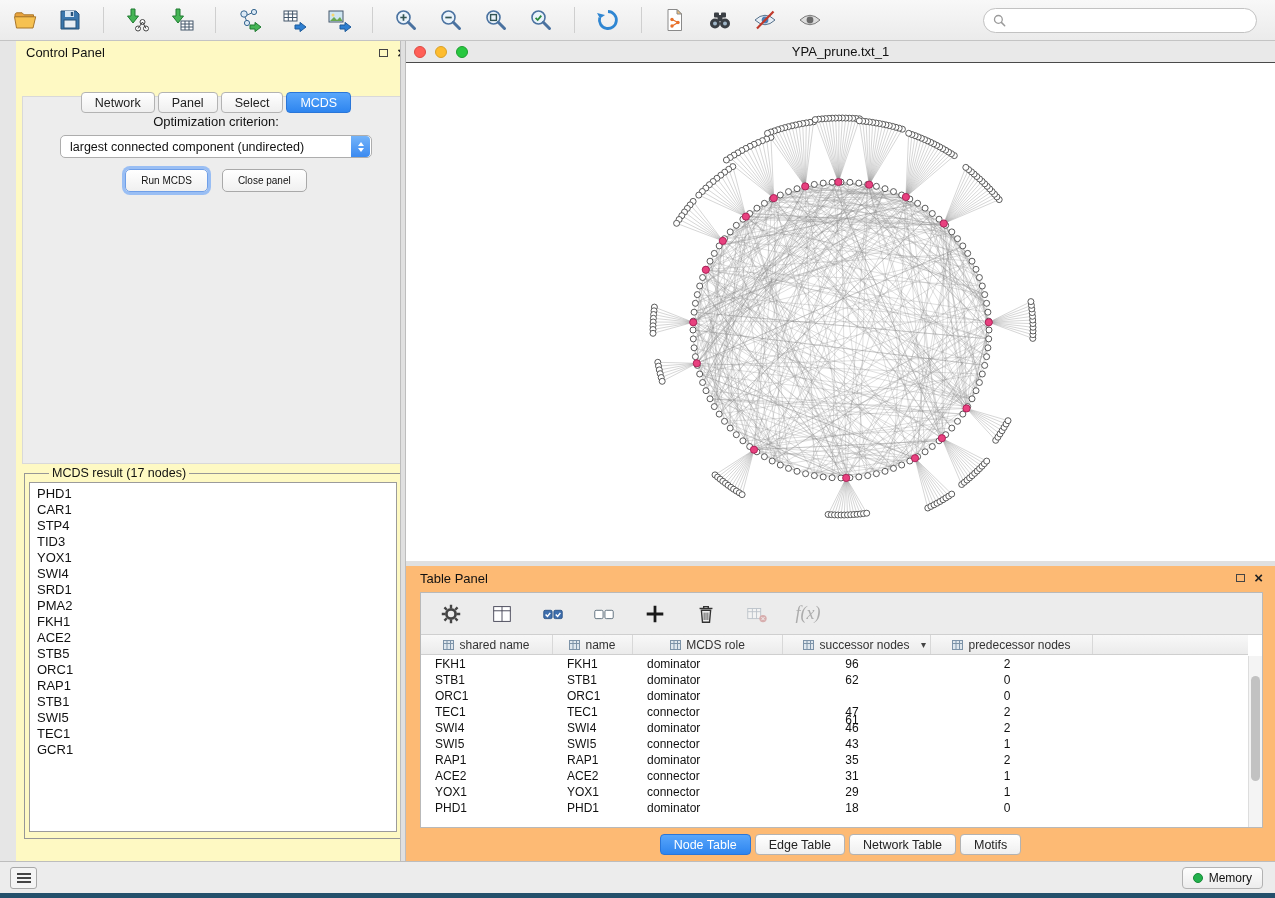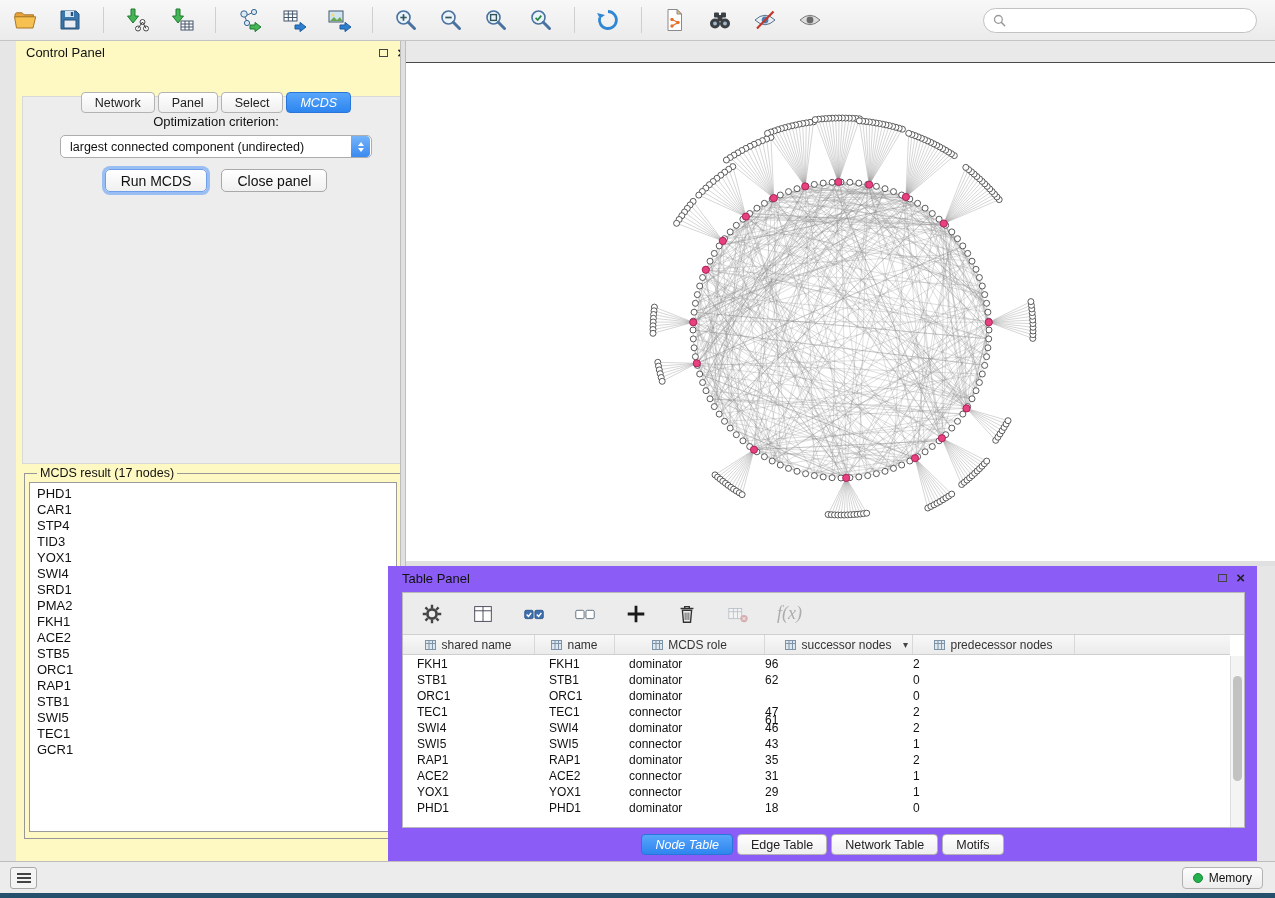--- a/index.html
+++ b/index.html
@@ -23,62 +23,62 @@
 
   
   .control-panel { position:absolute; left:16px; top:41px; width:400px; height:820px; background:#fef9c3; }
   .panel-header { display:flex; justify-content:space-between; align-items:center; padding:4px 10px 0 10px; font-size:13px; color:#111; }
   .win-btns { display:flex; align-items:center; gap:9px; }
   .float-btn { width:9px; height:8px; border:1.5px solid #444; display:inline-block; }
   .close-btn { font-size:15px; font-weight:bold; color:#222; line-height:10px; }
   .cp-inner { position:absolute; top:55px; left:6px; right:10px; height:368px; background:#ededed; border:1px solid #d9d9d9; }
   .cp-tabs { position:absolute; top:31px; left:0; right:0; display:flex; justify-content:center; gap:3px;margin-top:20px; }
   .tab-btn { height:21px; padding:0 13px; font-size:12.5px; border:1px solid #b3b3b3; border-radius:4px; background:linear-gradient(#ffffff,#efefef); display:flex; align-items:center; color:#222; }
-  .tab-btn.selected { background:linear-gradient(#58a6fb,#2e85ef); border-color:#2a76d8; color:#fff;font-style:italic; }
+  .tab-btn.selected { background:linear-gradient(#58a6fb,#2e85ef); border-color:#2a76d8; color:#fff; }
   .opt-label { position:absolute; top:73px; width:100%; text-align:center; font-size:13px; color:#111; }
   .dropdown { position:absolute; top:94px; left:44px; width:312px; height:23px; background:#fff; border:1px solid #adadad; border-radius:5px; display:flex; align-items:center; }
   .dd-text { flex:1; font-size:12.5px; padding-left:9px; color:#111; white-space:nowrap; overflow:hidden; }
   .dd-btn { width:19px; height:21px; margin-right:1px; border-radius:0 4px 4px 0; background:linear-gradient(#74b4fa,#3b8af0); display:flex; flex-direction:column; align-items:center; justify-content:center; gap:2px; }
   .dd-btn i { display:block; width:0; height:0; border-left:3.5px solid transparent; border-right:3.5px solid transparent; }
   .dd-btn .up { border-bottom:4px solid #fff; }
   .dd-btn .down { border-top:4px solid #fff; }
   .cp-buttons { position:absolute; top:128px; width:100%; display:flex; justify-content:center; gap:14px; }
-  .btn { height:23px; padding:0 15px; font-size:14px; font-family:"Liberation Sans",sans-serif; border:1px solid #a9a9a9; border-radius:5px; background:linear-gradient(#ffffff,#f0f0f0); color:#111; }
+  .btn { height:23px; padding:0 15px; font-size:10px; font-family:"Liberation Sans",sans-serif; border:1px solid #a9a9a9; border-radius:5px; background:linear-gradient(#ffffff,#f0f0f0); color:#111; }
   .btn.focus { box-shadow:0 0 0 3px rgba(84,152,250,.55); border-color:#6f9fe8; }
   .mcds-result { position:absolute; top:425px; left:8px; right:14px; height:373px; border:1px solid #979797; padding:2px 4px 6px 4px; }
-  .mcds-result legend { font-size:12.5px; padding:0 3px; margin-left:8px; color:#111; }
+  .mcds-result legend { font-size:12.5px; padding:0 3px; margin-left:20px; color:#111; }
   .mcds-list { width:100%; height:100%; background:#fff; border:1px solid #9b9b9b; font-size:13px; line-height:16px; padding:3px 7px; overflow:hidden; color:#111; }
 
   
   .network-frame { position:absolute; left:406px; top:41px; width:869px; height:520px; background:#e9e9e9; }
   .nf-titlebar { position:relative; height:21px; background:#e9e9e9; }
   .tl { position:absolute; top:5px; width:12px; height:12px; border-radius:50%; }
   .tl.red { left:8px; background:#ff5f57; border:1px solid #dd4a42; }
   .tl.yellow { left:29px; background:#febc2e; border:1px solid #d8a128; }
   .tl.green { left:50px; background:#28c840; border:1px solid #1e9e31; }
   .nf-title { position:absolute; left:0; right:0; top:3px; text-align:center; font-size:13px; color:#111; }
   .nf-canvas { position:absolute; top:21px; left:0; right:0; bottom:0; background:#fff; border-top:1px solid #4a4a4a; overflow:hidden; }
 
   
-  .table-panel { position:absolute; left:388px; top:566px; width:869px; height:295px; background:#8b5cf6; }
+  .table-panel { position:absolute; left:406px; top:566px; width:869px; height:295px; background:#fdba74; }
   .tp-header { position:absolute; top:2px; left:14px; right:12px; height:20px; display:flex; justify-content:space-between; align-items:center; font-size:13px; color:#111; }
   .tp-body { position:absolute; top:26px; left:14px; right:12px; height:236px; border:1px solid #b9b9b9; background:#fff; overflow:hidden; }
   .tp-toolbar { height:42px; background:#ececec; border-bottom:1px solid #cfcfcf; display:flex; align-items:center; gap:25px; padding:0 17px; }
-  .tp-btn { width:26px; height:26px; display:flex; align-items:center; justify-content:flex-start; }
+  .tp-btn { width:26px; height:26px; display:flex; align-items:center; justify-content:center; }
   .tp-btn svg { width:24px; height:24px; }
   .tp-btn.disabled { opacity:.9; }
   .fx-label { font-family:"Liberation Serif",serif; font-style:italic; font-size:18px; color:#a6a6a6; }
   .tbl-head { display:flex; height:20px; width:calc(100% - 14px); background:linear-gradient(#f8f8f8,#ebebeb); border-bottom:1px solid #cfcfcf; font-size:12px; color:#333; }
   .th { position:relative; display:flex; align-items:center; justify-content:center; gap:5px; border-right:1px solid #d8d8d8; overflow:hidden; white-space:nowrap; }
   .th.fill { flex:1; border-right:none; }
   .sort-arrow { position:absolute; right:4px; font-size:10px; color:#444; }
   .tbl-rows { position:absolute; top:63px; left:0; right:14px; bottom:0; overflow:hidden; font-size:12px; color:#111; }
   .trow { display:flex; height:16px; align-items:center; }
   .tcell { overflow:hidden; white-space:nowrap; padding-left:14px; }
-  .tcell.num { text-align:left; padding-left:0; padding-right:10px; }
+  .tcell.num { text-align:center; padding-left:0; padding-right:10px; }
   .tbl-scroll { position:absolute; top:63px; right:0; width:14px; bottom:0; background:#f4f4f4; border-left:1px solid #ddd; }
   .tbl-thumb { position:absolute; top:20px; left:2px; width:9px; height:105px; background:#c2c2c2; border-radius:5px; }
   .tp-tabs { position:absolute; bottom:6px; left:0; right:0; display:flex; justify-content:center; gap:4px; }
 
   
   .status-bar { position:absolute; left:0; right:0; top:861px; height:32px; background:#ececec; border-top:1px solid #bdbdbd; }
   .sb-left { position:absolute; left:10px; top:5px; width:27px; height:22px; border:1px solid #a8a8a8; border-radius:3px; background:#f4f4f4; display:flex; flex-direction:column; justify-content:center; align-items:center; gap:2px; }
   .sb-left i { display:block; width:14px; height:2px; background:#444; }
   .memory-btn { position:absolute; right:12px; top:5px; height:22px; border:1px solid #b2b2b2; border-radius:4px; background:linear-gradient(#fdfdfd,#ececec); display:flex; align-items:center; gap:6px; padding:0 10px; font-size:12px; color:#111; }
   .mem-dot { width:10px; height:10px; border-radius:50%; background:#23b14d; border:1px solid #188a38; }
@@ -282,20 +282,26 @@
           <div>SWI5</div>
           <div>TEC1</div>
           <div>GCR1</div>
         </div>
     </fieldset>
   </div>
 
   <div class="v-split"></div>
 
   <div class="network-frame">
+    <div class="nf-titlebar">
+      <span class="tl red"></span>
+      <span class="tl yellow"></span>
+      <span class="tl green"></span>
+      <span class="nf-title">YPA_prune.txt_1</span>
+    </div>
     <div class="nf-canvas">
       <svg id="net-svg" width="868" height="498">
           <path d="M288.1 249.2L582.7 275.9M288.1 249.2L443.9 414.7M391.0 125.7L426.1 119.3M479.0 408.3L581.9 284.8M291.3 302.4L580.6 293.7M426.1 414.7L487.5 405.4M343.7 383.5L551.5 358.3M495.7 132.0L580.6 240.3M461.7 412.6L366.2 136.0M313.2 182.9L511.6 140.3M291.3 231.6L374.3 402.0M582.7 275.9L417.2 120.1M519.1 145.2L417.2 120.1M470.4 123.3L582.7 275.9M343.7 150.5L580.6 293.7M461.7 121.4L539.7 371.7M556.8 351.1L533.1 156.2M551.5 358.3L304.0 335.8M582.7 275.9L580.6 293.7M343.7 383.5L391.0 408.3M539.7 162.3L582.7 258.1M318.5 358.3L443.9 414.7M300.0 327.7L556.8 351.1M578.7 231.6L545.8 168.9M358.4 393.7L417.2 120.1M304.0 335.8L487.5 405.4M561.7 343.6L391.0 125.7M539.7 162.3L336.9 156.2M479.0 408.3L343.7 383.5M324.2 365.1L503.8 136.0M526.3 150.5L313.2 351.1M526.3 383.5L313.2 182.9M350.9 145.2L293.7 223.0M487.5 405.4L304.0 198.2M526.3 150.5L487.5 128.6M576.3 311.0L313.2 351.1M330.3 162.3L443.9 414.7M391.0 408.3L461.7 412.6M358.4 393.7L304.0 198.2M479.0 125.7L358.4 393.7M289.4 240.3L470.4 410.7M374.3 402.0L296.6 214.5M576.3 223.0L503.8 136.0M576.3 223.0L336.9 156.2M350.9 388.8L581.9 249.2M581.9 249.2L511.6 140.3M382.5 128.6L533.1 156.2M578.7 302.4L287.0 267.0M582.7 258.1L291.3 231.6M526.3 383.5L287.3 258.1M511.6 140.3L288.1 249.2M358.4 140.3L443.9 119.3M287.0 267.0L358.4 140.3M539.7 371.7L288.1 249.2M576.3 311.0L452.8 413.9M580.6 240.3L308.3 343.6M545.8 365.1L336.9 377.8M391.0 408.3L350.9 388.8M296.6 214.5L561.7 343.6M293.7 223.0L443.9 119.3M479.0 125.7L366.2 398.0M519.1 145.2L287.3 275.9M551.5 175.7L358.4 140.3M296.6 319.5L399.6 123.3M382.5 128.6L561.7 343.6M313.2 182.9L308.3 343.6M470.4 410.7L570.0 206.3M503.8 136.0L366.2 398.0M561.7 190.4L300.0 206.3M291.3 302.4L566.0 335.8M582.7 275.9L288.1 249.2M289.4 240.3L487.5 128.6M551.5 358.3L288.1 284.8M503.8 136.0L318.5 175.7M526.3 150.5L374.3 132.0M580.6 240.3L435.0 119.0M556.8 182.9L487.5 128.6M545.8 168.9L581.9 284.8M313.2 182.9L511.6 140.3M580.6 240.3L452.8 120.1M461.7 121.4L452.8 413.9M578.7 302.4L566.0 335.8M391.0 408.3L350.9 388.8M391.0 408.3L289.4 293.7M308.3 190.4L318.5 175.7M435.0 415.0L582.7 275.9M350.9 145.2L561.7 190.4M289.4 293.7L487.5 405.4M503.8 136.0L287.0 267.0M287.0 267.0L288.1 284.8M479.0 125.7L382.5 128.6M366.2 398.0L443.9 119.3M288.1 249.2L318.5 358.3M479.0 408.3L576.3 311.0M324.2 365.1L330.3 162.3M570.0 206.3L330.3 162.3M435.0 119.0L374.3 132.0M343.7 150.5L308.3 343.6M578.7 302.4L382.5 128.6M304.0 198.2L461.7 121.4M519.1 145.2L287.3 258.1M287.3 275.9L291.3 302.4M452.8 120.1L293.7 223.0M487.5 405.4L300.0 327.7M435.0 415.0L336.9 156.2M578.7 302.4L296.6 214.5M287.0 267.0L452.8 413.9M318.5 358.3L566.0 198.2M495.7 132.0L583.0 267.0M566.0 198.2L408.3 412.6M291.3 231.6L288.1 249.2M545.8 365.1L358.4 140.3M452.8 120.1L287.3 275.9M308.3 190.4L582.7 275.9M511.6 393.7L526.3 150.5M336.9 377.8L435.0 119.0M343.7 383.5L293.7 223.0M561.7 190.4L487.5 128.6M479.0 125.7L289.4 293.7M495.7 402.0L408.3 412.6M288.1 284.8L300.0 327.7M582.7 258.1L519.1 145.2M533.1 156.2L399.6 410.7M324.2 365.1L452.8 120.1M461.7 121.4L408.3 121.4M556.8 182.9L304.0 335.8M566.0 335.8L581.9 284.8M479.0 125.7L313.2 351.1M495.7 132.0L391.0 125.7M382.5 128.6L545.8 365.1M366.2 398.0L330.3 162.3M358.4 140.3L578.7 231.6M461.7 412.6L426.1 119.3M293.7 311.0L561.7 343.6M417.2 413.9L343.7 150.5M526.3 150.5L443.9 119.3M366.2 398.0L582.7 258.1M408.3 121.4L308.3 343.6M495.7 132.0L382.5 128.6M580.6 293.7L358.4 140.3M304.0 335.8L399.6 123.3M479.0 408.3L461.7 412.6M573.4 319.5L519.1 145.2M539.7 371.7L479.0 408.3M566.0 198.2L576.3 223.0M495.7 402.0L324.2 168.9M399.6 123.3L296.6 319.5M374.3 402.0L582.7 275.9M503.8 136.0L304.0 335.8M578.7 302.4L287.0 267.0M452.8 413.9L408.3 412.6M583.0 267.0L566.0 198.2M350.9 145.2L296.6 214.5M511.6 140.3L399.6 410.7M291.3 231.6L519.1 388.8M576.3 223.0L461.7 412.6M526.3 150.5L313.2 351.1M580.6 240.3L293.7 311.0M479.0 125.7L374.3 402.0M291.3 302.4L358.4 140.3M350.9 388.8L503.8 398.0M503.8 398.0L318.5 175.7M289.4 240.3L545.8 168.9M511.6 393.7L343.7 150.5M539.7 162.3L366.2 136.0M304.0 198.2L343.7 383.5M576.3 311.0L487.5 405.4M304.0 335.8L556.8 351.1M580.6 240.3L399.6 123.3M343.7 150.5L539.7 162.3M561.7 190.4L287.3 258.1M291.3 231.6L343.7 383.5M533.1 156.2L570.0 206.3M470.4 410.7L313.2 182.9M358.4 140.3L296.6 214.5M573.4 319.5L533.1 156.2M581.9 249.2L487.5 128.6M287.3 275.9L526.3 150.5M561.7 343.6L566.0 335.8M399.6 123.3L573.4 319.5M561.7 343.6L570.0 327.7M287.3 275.9L566.0 335.8M580.6 240.3L580.6 293.7M495.7 402.0L296.6 319.5M358.4 140.3L382.5 405.4M417.2 120.1L308.3 343.6M287.3 258.1L479.0 125.7M578.7 302.4L581.9 249.2M343.7 150.5L324.2 168.9M408.3 412.6L570.0 327.7M296.6 319.5L461.7 121.4M382.5 405.4L399.6 410.7M503.8 136.0L533.1 377.8M426.1 414.7L343.7 383.5M539.7 162.3L288.1 249.2M374.3 402.0L289.4 293.7M308.3 190.4L452.8 413.9M578.7 231.6L566.0 198.2M519.1 145.2L526.3 150.5M556.8 351.1L576.3 311.0M580.6 240.3L382.5 128.6M313.2 351.1L461.7 121.4M289.4 293.7L358.4 140.3M293.7 311.0L288.1 284.8M503.8 398.0L545.8 168.9M487.5 405.4L479.0 408.3M350.9 145.2L408.3 121.4M511.6 140.3L350.9 145.2M374.3 132.0L291.3 231.6M561.7 343.6L479.0 408.3M582.7 275.9L573.4 214.5M304.0 198.2L582.7 275.9M343.7 383.5L582.7 275.9M339.9 153.6L435.0 415.0M339.9 153.6L545.8 168.9M339.9 153.6L308.3 343.6M339.9 153.6L374.3 402.0M339.9 153.6L539.7 162.3M339.9 153.6L293.7 311.0M339.9 153.6L533.1 156.2M339.9 153.6L566.0 335.8M339.9 153.6L350.9 145.2M339.9 153.6L570.0 327.7M339.9 153.6L443.9 414.7M339.9 153.6L330.3 371.7M339.9 153.6L560.5 345.4M367.8 135.1L487.5 128.6M367.8 135.1L545.8 365.1M367.8 135.1L304.0 335.8M367.8 135.1L300.0 206.3M367.8 135.1L336.9 156.2M367.8 135.1L539.7 162.3M367.8 135.1L358.4 140.3M367.8 135.1L343.7 150.5M367.8 135.1L293.7 311.0M367.8 135.1L374.3 402.0M367.8 135.1L300.0 327.7M367.8 135.1L578.7 231.6M367.8 135.1L535.9 375.2M399.2 123.4L408.3 412.6M399.2 123.4L551.5 175.7M399.2 123.4L566.0 198.2M399.2 123.4L318.5 175.7M399.2 123.4L300.0 327.7M399.2 123.4L300.0 206.3M399.2 123.4L573.4 214.5M399.2 123.4L503.8 136.0M399.2 123.4L452.8 120.1M399.2 123.4L336.9 377.8M399.2 123.4L358.4 140.3M399.2 123.4L511.6 140.3M399.2 123.4L560.5 345.4M432.4 119.0L426.1 414.7M432.4 119.0L503.8 398.0M432.4 119.0L583.0 267.0M432.4 119.0L289.4 293.7M432.4 119.0L296.6 319.5M432.4 119.0L318.5 175.7M432.4 119.0L300.0 327.7M432.4 119.0L583.0 267.0M432.4 119.0L551.5 175.7M432.4 119.0L470.4 123.3M432.4 119.0L580.6 240.3M432.4 119.0L519.1 388.8M432.4 119.0L463.2 121.7M463.2 121.7L511.6 393.7M463.2 121.7L308.3 343.6M463.2 121.7L343.7 383.5M463.2 121.7L408.3 121.4M463.2 121.7L293.7 223.0M463.2 121.7L566.0 198.2M463.2 121.7L324.2 168.9M463.2 121.7L570.0 327.7M463.2 121.7L561.7 343.6M463.2 121.7L495.7 132.0M463.2 121.7L289.4 293.7M463.2 121.7L576.3 311.0M463.2 121.7L287.2 259.3M499.9 134.0L487.5 405.4M499.9 134.0L561.7 190.4M499.9 134.0L551.5 175.7M499.9 134.0L289.4 240.3M499.9 134.0L519.1 388.8M499.9 134.0L470.4 123.3M499.9 134.0L287.3 275.9M499.9 134.0L358.4 140.3M499.9 134.0L313.2 182.9M499.9 134.0L318.5 358.3M499.9 134.0L426.1 414.7M499.9 134.0L399.6 123.3M499.9 134.0L367.8 135.1M537.8 160.5L343.7 150.5M537.8 160.5L561.7 343.6M537.8 160.5L573.4 319.5M537.8 160.5L479.0 408.3M537.8 160.5L408.3 412.6M537.8 160.5L288.1 249.2M537.8 160.5L573.4 214.5M537.8 160.5L576.3 223.0M537.8 160.5L566.0 198.2M537.8 160.5L443.9 119.3M537.8 160.5L318.5 175.7M537.8 160.5L526.3 150.5M537.8 160.5L348.0 386.7M582.8 259.3L336.9 377.8M582.8 259.3L566.0 335.8M582.8 259.3L461.7 412.6M582.8 259.3L582.7 258.1M582.8 259.3L408.3 412.6M582.8 259.3L556.8 182.9M582.8 259.3L566.0 335.8M582.8 259.3L366.2 398.0M582.8 259.3L487.5 405.4M582.8 259.3L581.9 284.8M582.8 259.3L287.3 258.1M582.8 259.3L470.4 123.3M582.8 259.3L509.0 395.2M560.5 345.4L318.5 358.3M560.5 345.4L583.0 267.0M560.5 345.4L324.2 168.9M560.5 345.4L556.8 182.9M560.5 345.4L576.3 223.0M560.5 345.4L526.3 150.5M560.5 345.4L461.7 121.4M560.5 345.4L366.2 136.0M560.5 345.4L374.3 132.0M560.5 345.4L304.0 335.8M560.5 345.4L382.5 128.6M560.5 345.4L293.7 223.0M560.5 345.4L537.8 160.5M535.9 375.2L374.3 402.0M535.9 375.2L366.2 136.0M535.9 375.2L576.3 223.0M535.9 375.2L495.7 132.0M535.9 375.2L461.7 121.4M535.9 375.2L545.8 168.9M535.9 375.2L391.0 408.3M535.9 375.2L426.1 119.3M535.9 375.2L293.7 223.0M535.9 375.2L426.1 119.3M535.9 375.2L296.6 214.5M535.9 375.2L358.4 393.7M535.9 375.2L537.8 160.5M509.0 395.2L539.7 371.7M509.0 395.2L318.5 358.3M509.0 395.2L287.3 258.1M509.0 395.2L293.7 311.0M509.0 395.2L545.8 168.9M509.0 395.2L399.6 410.7M509.0 395.2L293.7 311.0M509.0 395.2L343.7 383.5M509.0 395.2L581.9 284.8M509.0 395.2L582.7 275.9M509.0 395.2L291.3 302.4M509.0 395.2L443.9 414.7M509.0 395.2L299.8 206.8M440.2 414.9L293.7 223.0M440.2 414.9L561.7 190.4M440.2 414.9L399.6 123.3M440.2 414.9L300.0 327.7M440.2 414.9L358.4 393.7M440.2 414.9L435.0 119.0M440.2 414.9L551.5 175.7M440.2 414.9L324.2 365.1M440.2 414.9L293.7 223.0M440.2 414.9L461.7 121.4M440.2 414.9L324.2 365.1M440.2 414.9L576.3 223.0M440.2 414.9L367.8 135.1M348.0 386.7L366.2 136.0M348.0 386.7L581.9 284.8M348.0 386.7L300.0 327.7M348.0 386.7L578.7 302.4M348.0 386.7L576.3 223.0M348.0 386.7L374.3 132.0M348.0 386.7L417.2 120.1M348.0 386.7L533.1 377.8M348.0 386.7L291.3 302.4M348.0 386.7L336.9 377.8M348.0 386.7L533.1 377.8M348.0 386.7L556.8 351.1M348.0 386.7L463.2 121.7M290.8 300.3L343.7 383.5M290.8 300.3L576.3 311.0M290.8 300.3L426.1 119.3M290.8 300.3L293.7 223.0M290.8 300.3L435.0 119.0M290.8 300.3L452.8 120.1M290.8 300.3L556.8 182.9M290.8 300.3L391.0 408.3M290.8 300.3L461.7 121.4M290.8 300.3L296.6 214.5M290.8 300.3L556.8 182.9M290.8 300.3L566.0 198.2M290.8 300.3L432.4 119.0M287.2 259.3L324.2 365.1M287.2 259.3L391.0 408.3M287.2 259.3L374.3 402.0M287.2 259.3L487.5 405.4M287.2 259.3L399.6 123.3M287.2 259.3L417.2 120.1M287.2 259.3L479.0 125.7M287.2 259.3L495.7 132.0M287.2 259.3L358.4 393.7M287.2 259.3L511.6 140.3M287.2 259.3L470.4 123.3M287.2 259.3L566.0 335.8M287.2 259.3L316.8 177.9M299.8 206.8L576.3 223.0M299.8 206.8L487.5 405.4M299.8 206.8L408.3 412.6M299.8 206.8L495.7 402.0M299.8 206.8L487.5 128.6M299.8 206.8L470.4 410.7M299.8 206.8L308.3 190.4M299.8 206.8L581.9 249.2M299.8 206.8L461.7 121.4M299.8 206.8L313.2 351.1M299.8 206.8L566.0 335.8M299.8 206.8L318.5 358.3M299.8 206.8L582.8 259.3M316.8 177.9L391.0 125.7M316.8 177.9L324.2 365.1M316.8 177.9L300.0 206.3M316.8 177.9L296.6 319.5M316.8 177.9L350.9 145.2M316.8 177.9L358.4 140.3M316.8 177.9L578.7 231.6M316.8 177.9L566.0 335.8M316.8 177.9L300.0 327.7M316.8 177.9L343.7 150.5M316.8 177.9L313.2 182.9M316.8 177.9L566.0 198.2M316.8 177.9L440.2 414.9" fill="none" stroke="#8a8a8a" stroke-width="0.55" opacity="0.5"></path>
           <path d="M339.9 153.6L326.8 103.6M339.9 153.6L322.7 106.3M339.9 153.6L318.7 109.2M339.9 153.6L314.8 112.2M339.9 153.6L310.9 115.3M339.9 153.6L307.1 118.5M339.9 153.6L303.4 121.7M339.9 153.6L299.8 125.1M339.9 153.6L296.3 128.5M339.9 153.6L292.8 132.1M367.8 135.1L364.9 74.4M367.8 135.1L360.6 76.0M367.8 135.1L356.4 77.7M367.8 135.1L352.2 79.5M367.8 135.1L348.1 81.3M367.8 135.1L344.0 83.3M367.8 135.1L339.9 85.4M367.8 135.1L335.9 87.5M367.8 135.1L331.9 89.8M367.8 135.1L328.0 92.1M367.8 135.1L324.2 94.5M367.8 135.1L320.4 97.0M399.2 123.4L407.6 58.8M399.2 123.4L404.0 59.3M399.2 123.4L400.3 59.9M399.2 123.4L396.7 60.5M399.2 123.4L393.1 61.2M399.2 123.4L389.5 62.0M399.2 123.4L386.0 62.8M399.2 123.4L382.4 63.7M399.2 123.4L378.9 64.6M399.2 123.4L375.4 65.6M399.2 123.4L371.9 66.7M399.2 123.4L368.4 67.9M399.2 123.4L364.9 69.0M399.2 123.4L361.5 70.3M432.4 119.0L453.5 55.8M432.4 119.0L450.1 55.5M432.4 119.0L446.7 55.3M432.4 119.0L443.3 55.2M432.4 119.0L439.8 55.1M432.4 119.0L436.4 55.0M432.4 119.0L433.0 55.0M432.4 119.0L429.6 55.1M432.4 119.0L426.2 55.2M432.4 119.0L422.8 55.4M432.4 119.0L419.4 55.6M432.4 119.0L416.0 55.9M432.4 119.0L412.6 56.2M432.4 119.0L409.2 56.6M463.2 121.7L496.4 66.2M463.2 121.7L493.2 65.2M463.2 121.7L489.9 64.3M463.2 121.7L486.6 63.4M463.2 121.7L483.3 62.6M463.2 121.7L480.0 61.9M463.2 121.7L476.7 61.2M463.2 121.7L473.4 60.5M463.2 121.7L470.1 60.0M463.2 121.7L466.7 59.4M463.2 121.7L463.4 58.9M463.2 121.7L460.0 58.5M463.2 121.7L456.7 58.1M463.2 121.7L453.3 57.8M499.9 134.0L548.3 92.6M499.9 134.0L545.4 90.7M499.9 134.0L542.5 89.0M499.9 134.0L539.6 87.2M499.9 134.0L536.7 85.6M499.9 134.0L533.7 83.9M499.9 134.0L530.7 82.3M499.9 134.0L527.7 80.8M499.9 134.0L524.7 79.3M499.9 134.0L521.6 77.9M499.9 134.0L518.5 76.5M499.9 134.0L515.4 75.2M499.9 134.0L512.2 73.9M499.9 134.0L509.1 72.6M499.9 134.0L505.9 71.5M499.9 134.0L502.7 70.3M537.8 160.5L593.2 136.6M537.8 160.5L590.9 133.9M537.8 160.5L588.5 131.2M537.8 160.5L586.1 128.5M537.8 160.5L583.7 125.9M537.8 160.5L581.2 123.3M537.8 160.5L578.7 120.8M537.8 160.5L576.1 118.3M537.8 160.5L573.5 115.9M537.8 160.5L570.8 113.5M537.8 160.5L568.1 111.1M537.8 160.5L565.4 108.8M537.8 160.5L562.6 106.6M537.8 160.5L559.8 104.4M582.8 259.3L626.8 275.4M582.8 259.3L626.9 271.7M582.8 259.3L627.0 268.0M582.8 259.3L627.0 264.3M582.8 259.3L626.9 260.6M582.8 259.3L626.7 257.0M582.8 259.3L626.5 253.3M582.8 259.3L626.2 249.6M582.8 259.3L625.8 245.9M582.8 259.3L625.4 242.3M582.8 259.3L624.9 238.6M560.5 345.4L589.7 377.3M560.5 345.4L591.9 374.2M560.5 345.4L594.0 370.9M560.5 345.4L596.1 367.7M560.5 345.4L598.1 364.4M560.5 345.4L600.1 361.0M560.5 345.4L602.0 357.7M535.9 375.2L555.7 421.5M535.9 375.2L558.3 419.3M535.9 375.2L561.0 417.1M535.9 375.2L563.6 414.9M535.9 375.2L566.1 412.7M535.9 375.2L568.7 410.3M535.9 375.2L571.2 408.0M535.9 375.2L573.6 405.6M535.9 375.2L576.0 403.2M535.9 375.2L578.3 400.7M535.9 375.2L580.7 398.1M509.0 395.2L521.8 445.0M509.0 395.2L524.9 443.4M509.0 395.2L528.0 441.8M509.0 395.2L531.0 440.2M509.0 395.2L534.0 438.5M509.0 395.2L537.0 436.7M509.0 395.2L539.9 434.9M509.0 395.2L542.8 433.1M509.0 395.2L545.7 431.1M440.2 414.9L422.1 451.5M440.2 414.9L425.3 451.7M440.2 414.9L428.5 451.9M440.2 414.9L431.8 452.0M440.2 414.9L435.0 452.0M440.2 414.9L438.2 452.0M440.2 414.9L441.5 451.9M440.2 414.9L444.7 451.7M440.2 414.9L447.9 451.5M440.2 414.9L451.1 451.3M440.2 414.9L454.3 451.0M440.2 414.9L457.5 450.6M440.2 414.9L460.7 450.2M348.0 386.7L309.0 411.9M348.0 386.7L311.6 414.1M348.0 386.7L314.2 416.2M348.0 386.7L316.8 418.3M348.0 386.7L319.5 420.3M348.0 386.7L322.1 422.3M348.0 386.7L324.9 424.3M348.0 386.7L327.6 426.2M348.0 386.7L330.4 428.0M348.0 386.7L333.3 429.8M348.0 386.7L336.1 431.6M290.8 300.3L251.8 299.3M290.8 300.3L252.5 303.1M290.8 300.3L253.3 306.9M290.8 300.3L254.2 310.7M290.8 300.3L255.2 314.5M290.8 300.3L256.2 318.3M287.2 259.3L248.4 244.1M287.2 259.3L248.0 247.8M287.2 259.3L247.6 251.5M287.2 259.3L247.4 255.3M287.2 259.3L247.2 259.0M287.2 259.3L247.0 262.8M287.2 259.3L247.0 266.5M287.2 259.3L247.0 270.3M316.8 177.9L287.1 138.4M316.8 177.9L284.1 141.9M316.8 177.9L281.3 145.4M316.8 177.9L278.5 149.0M316.8 177.9L275.8 152.7M316.8 177.9L273.1 156.5M316.8 177.9L270.6 160.3" fill="none" stroke="#8a8a8a" stroke-width="0.55" opacity="0.65"></path>
           <g fill="#ffffff" stroke="#4a4a4a" stroke-width="0.9">
             <circle cx="583.0" cy="267.0" r="3"></circle>
             <circle cx="582.7" cy="258.1" r="3"></circle>
             <circle cx="581.9" cy="249.2" r="3"></circle>
             <circle cx="580.6" cy="240.3" r="3"></circle>
             <circle cx="578.7" cy="231.6" r="3"></circle>

